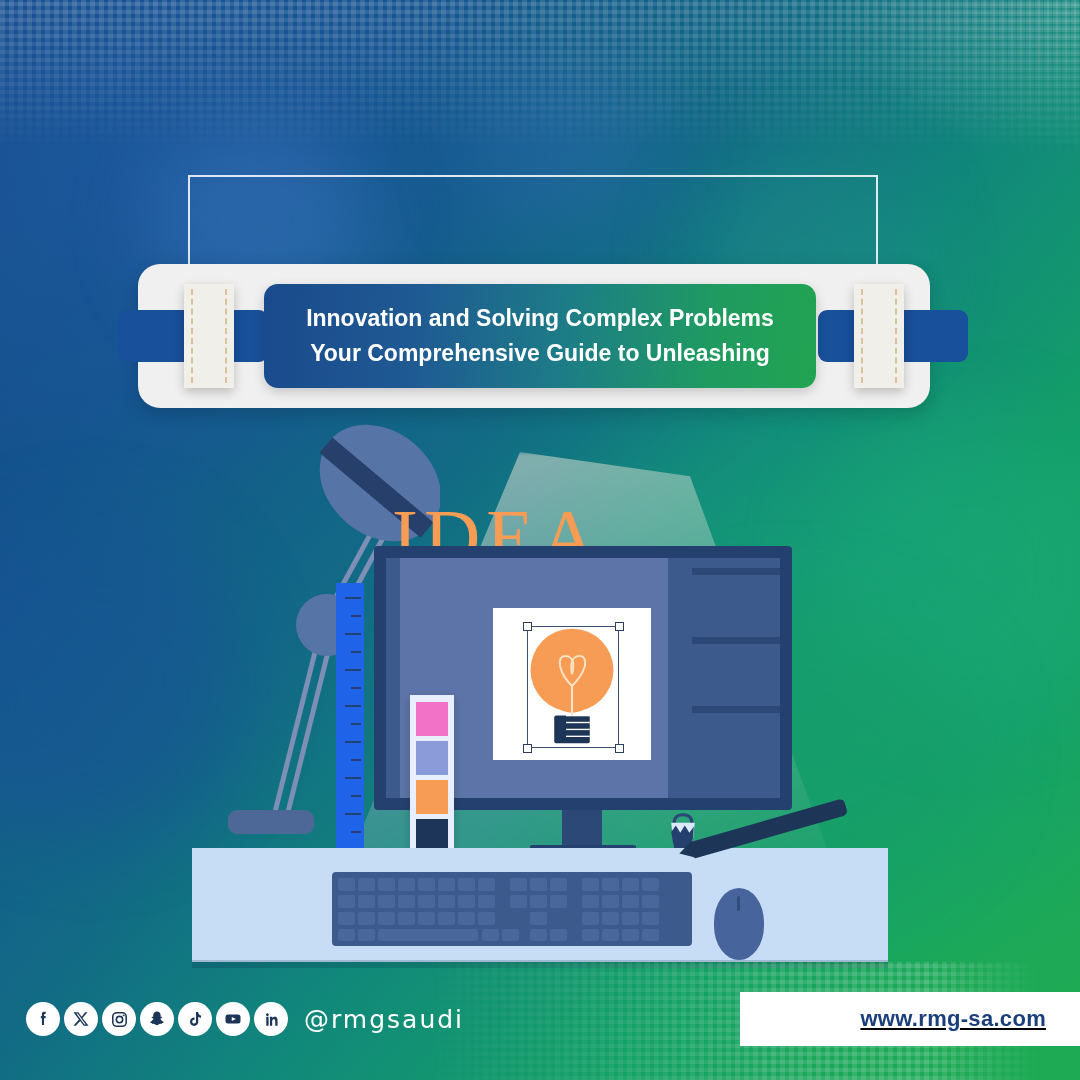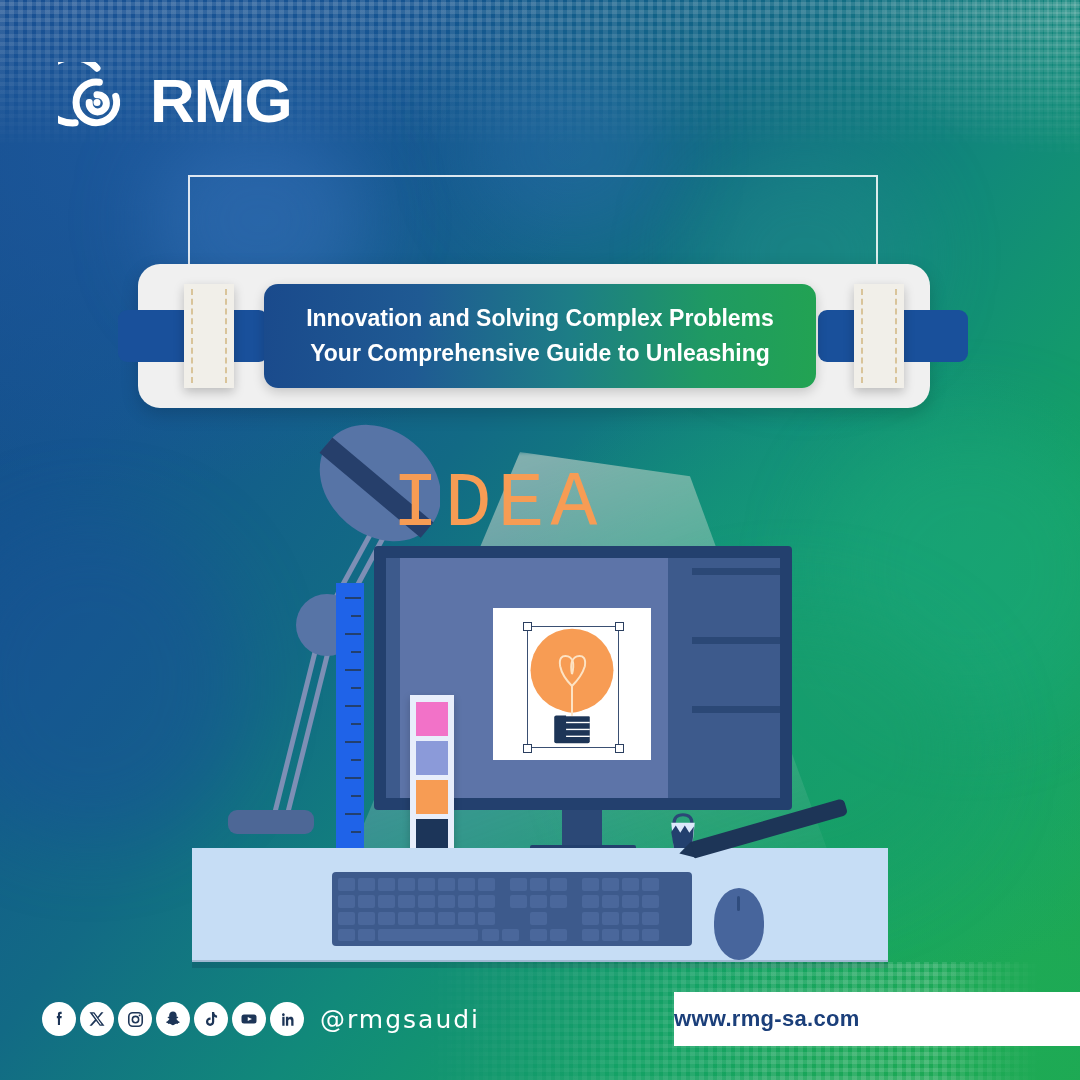--- a/index.html
+++ b/index.html
@@ -108,24 +108,24 @@
     font-size:23px; font-weight:bold; line-height:1.25;
     text-align:center;
     box-shadow:0 4px 12px rgba(0,0,0,.18);
   }
   .lampbeam {
     position:absolute;
     background:linear-gradient(160deg, rgba(240,235,215,.60) 0%, rgba(220,225,225,.30) 45%, rgba(200,215,215,.05) 100%);
     filter:blur(2px);
   }
   .idea {
-    position:absolute; left:392px; top:460px;
+    position:absolute; left:392px; top:492px;
     font-size:78px; color:#f79c54; letter-spacing:6px;
     font-weight:normal;
-    font-family:Liberation Mono, monospace;
+    font-family:Liberation Serif, serif;
   }
 
   
   .desk {
     position:absolute; left:192px; top:848px; width:696px; height:114px;
     background:#c6ddf5;
   }
   .desk-shadow {
     position:absolute; left:192px; top:960px; width:696px; height:8px;
     background:rgba(10,40,70,.20);
@@ -209,67 +209,57 @@
     border-top:8.5px solid transparent; border-bottom:8.5px solid transparent;
     border-right:14px solid #1d3557;
   }
 
   
   .bucket { position:absolute; left:664px; top:812px; width:38px; height:38px; }
 
   
   .footer { position:absolute; left:0; bottom:0; width:1080px; height:118px; }
   .socials {
-    position:absolute; left:42px; top:40px;
+    position:absolute; left:26px; top:40px;
     display:flex; align-items:center; gap:4px;
   }
   .sicon {
     width:34px; height:34px; border-radius:50%;
     background:#fff; display:flex; align-items:center; justify-content:center;
     flex:0 0 auto;
   }
   .sicon svg { display:block; }
   .handle-text {
     margin-left:12px; color:#ffffff; font-size:25px; letter-spacing:2px;
     font-family:"DejaVu Sans", sans-serif;
   }
   .url-bar {
-    position:absolute; right:0; top:30px; width:406px; height:54px;
+    position:absolute; right:0; top:30px; width:340px; height:54px;
     background:#ffffff;
-    display:flex; align-items:center; 
+    display:flex; align-items:center; justify-content:flex-end;
     padding-right:34px;
+    text-decoration:underline;
   }
   .url-text { color:#1b3f7a; font-size:22px; font-weight:bold; letter-spacing:.3px; }
 </style>
 </head>
 <body>
 
 <div class="canvas">
 
   <div class="blob" style="left:150px;top:120px;width:220px;height:200px;background:rgba(60,120,190,.45);"></div>
   <div class="blob" style="left:470px;top:60px;width:200px;height:180px;background:rgba(50,110,180,.35);"></div>
   <div class="blob" style="left:690px;top:150px;width:230px;height:210px;background:rgba(34,140,140,.40);"></div>
   <div class="blob" style="left:820px;top:420px;width:300px;height:300px;background:rgba(28,170,120,.40);"></div>
   <div class="blob" style="left:600px;top:600px;width:380px;height:300px;background:rgba(24,155,95,.35);"></div>
   <div class="blob" style="left:-60px;top:520px;width:300px;height:320px;background:rgba(24,80,150,.45);"></div>
 
   <div class="pixels pixels-top"></div>
   <div class="pixels pixels-topright"></div>
 
-  <div class="logo">
-    <svg class="logo-mark" viewBox="0 0 100 100">
-      <g fill="none" stroke="#ffffff" stroke-linecap="round">
-        <path d="M50 8 A42 42 0 1 0 22 78" stroke-width="9"></path>
-        <path d="M53 26 A26 26 0 1 0 74 44" stroke-width="9"></path>
-        <path d="M50 42 A11 11 0 1 1 40 52" stroke-width="9"></path>
-      </g>
-      <circle cx="50" cy="52" r="4.5" fill="#ffffff"></circle>
-    </svg>
-    <div class="logo-word">RMG</div>
-  </div>
 
   <div class="title-bracket"></div>
 
   <div class="plate"></div>
   <div class="bar bar-left"></div>
   <div class="bar bar-right"></div>
   <div class="tab tab-left"></div>
   <div class="tab tab-right"></div>
 
   <div class="subtitle">

